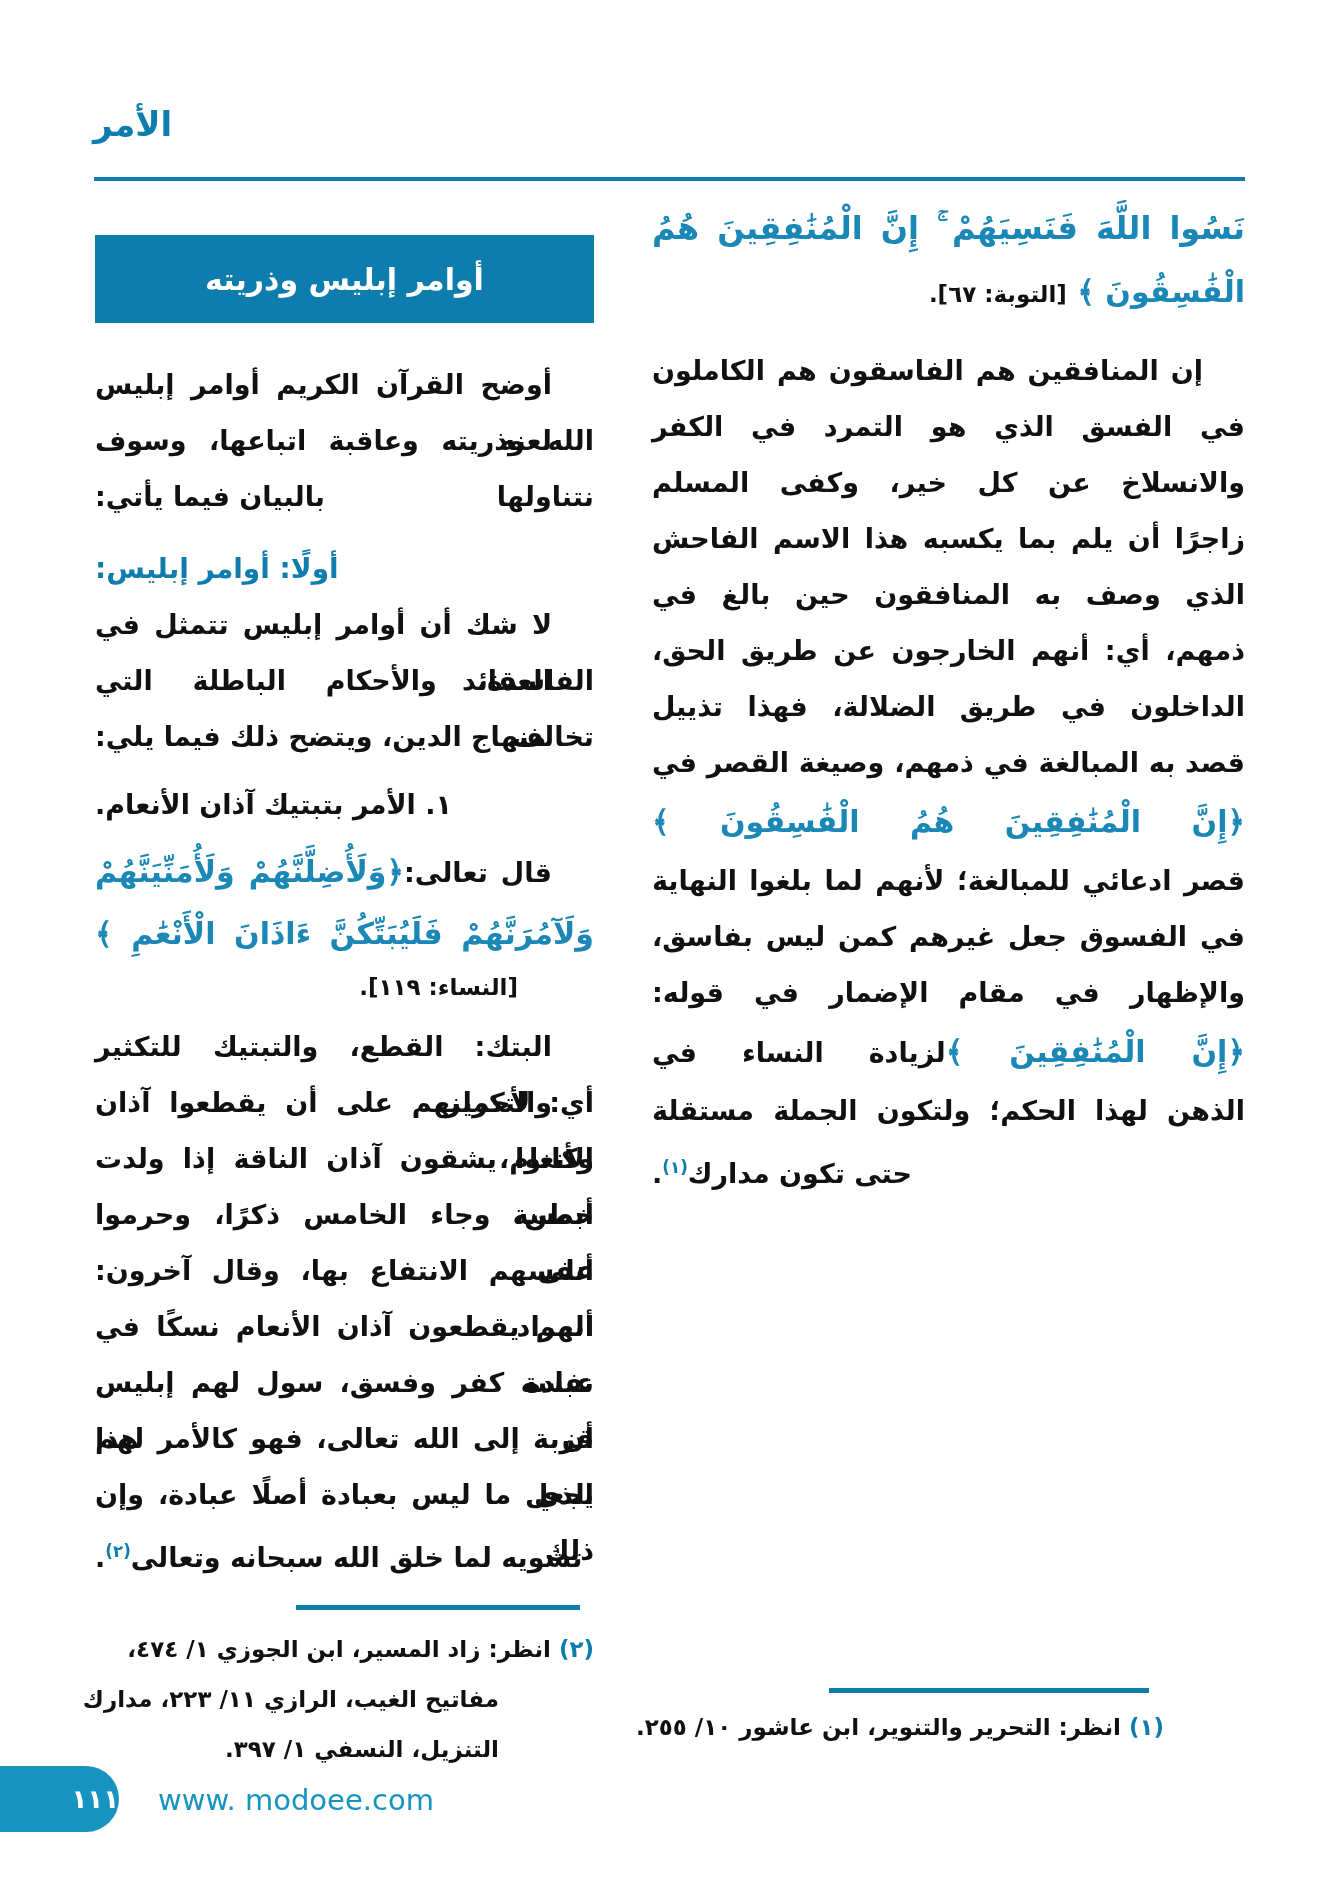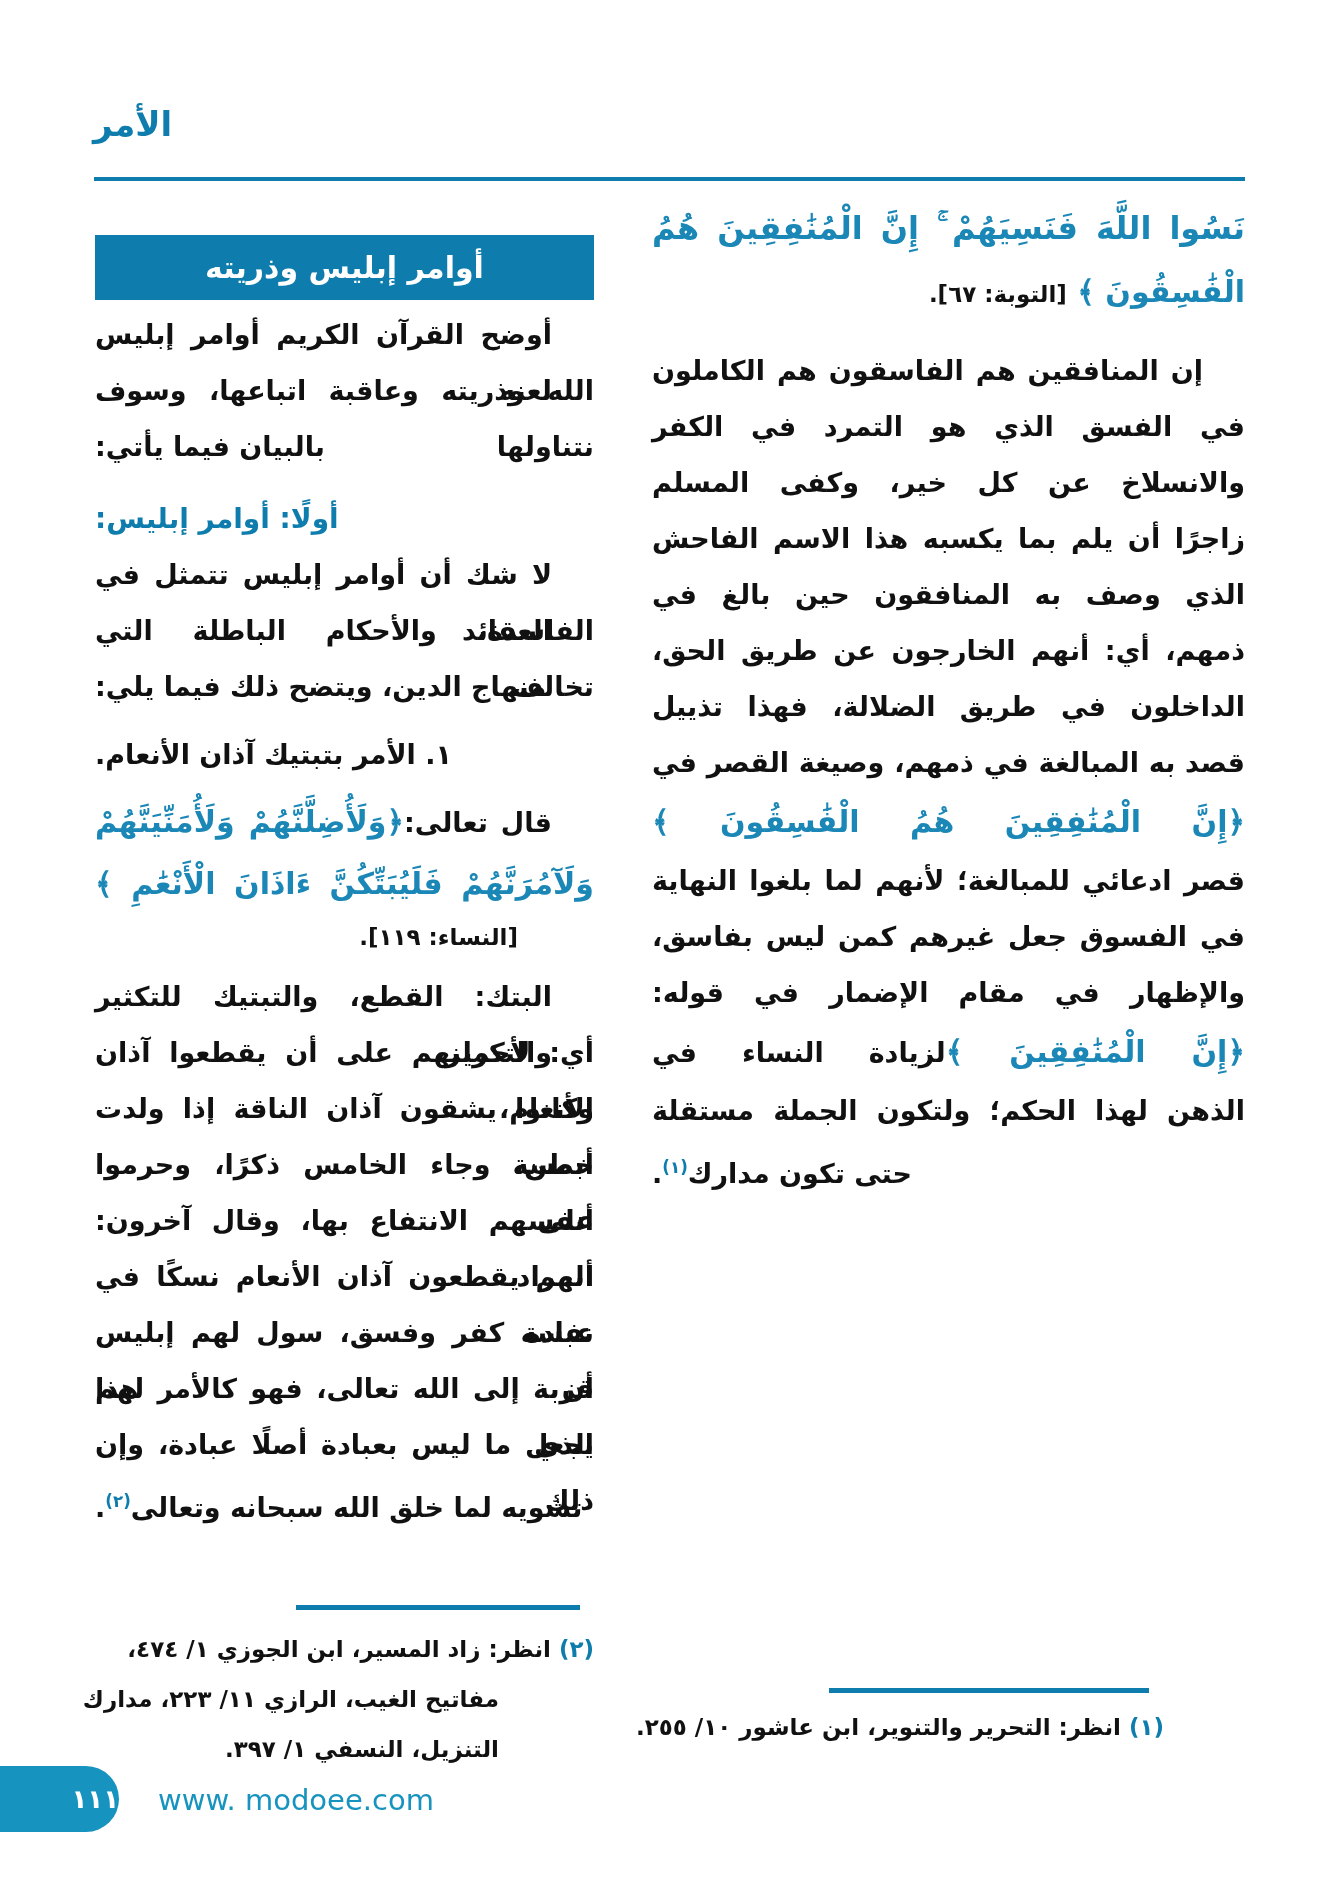--- a/index.html
+++ b/index.html
@@ -38,23 +38,23 @@
   .verse-big{
     height:66px;line-height:66px;font-size:32px;font-weight:bold;
     color:var(--verse);
   }
   .verse-line{
     height:62px;line-height:62px;font-size:30px;font-weight:bold;
     color:var(--verse);
   }
   .ayah-ref{font-size:23px;color:var(--ink);font-weight:bold;}
   .section-box{
-    height:65px;display:flex;align-items:center;justify-content:center;
+    height:88px;display:flex;align-items:center;justify-content:center;
     background:var(--accent);color:#ffffff;
-    font-size:30px;font-weight:bold;margin-bottom:7px;
+    font-size:30px;font-weight:bold;margin-bottom:34px;
   }
   .subheading{
     height:56px;line-height:56px;margin-top:16px;
     color:var(--accent);font-size:28px;font-weight:bold;text-align:left;
   }
   .ref-line{height:44px;line-height:44px;padding-left:0;padding-right:76px;
     font-size:23px;font-weight:bold;color:var(--ink);text-align:right;}
   .fnmark{color:var(--accent);font-size:0.62em;vertical-align:super;font-weight:bold;}
   .sep{position:absolute;height:5px;background:var(--accent);}
   .sep-left{top:1605px;right:759px;width:284px;}

